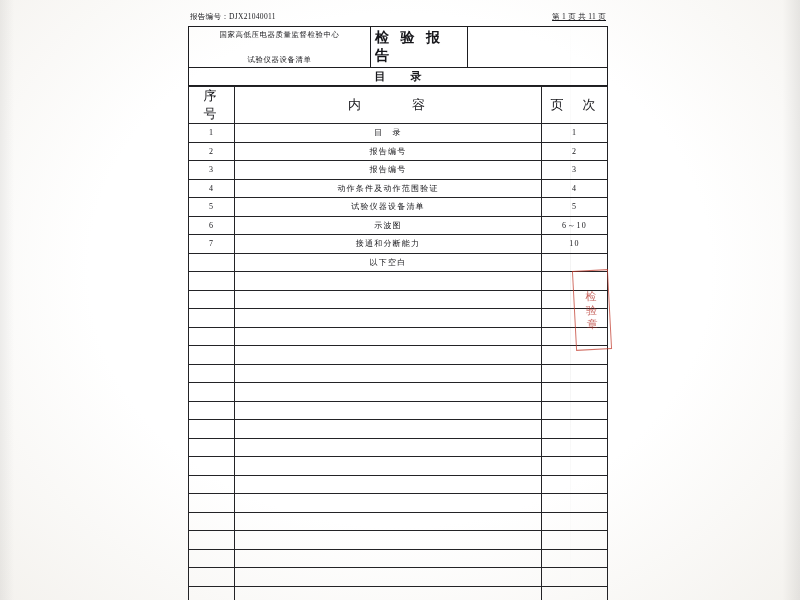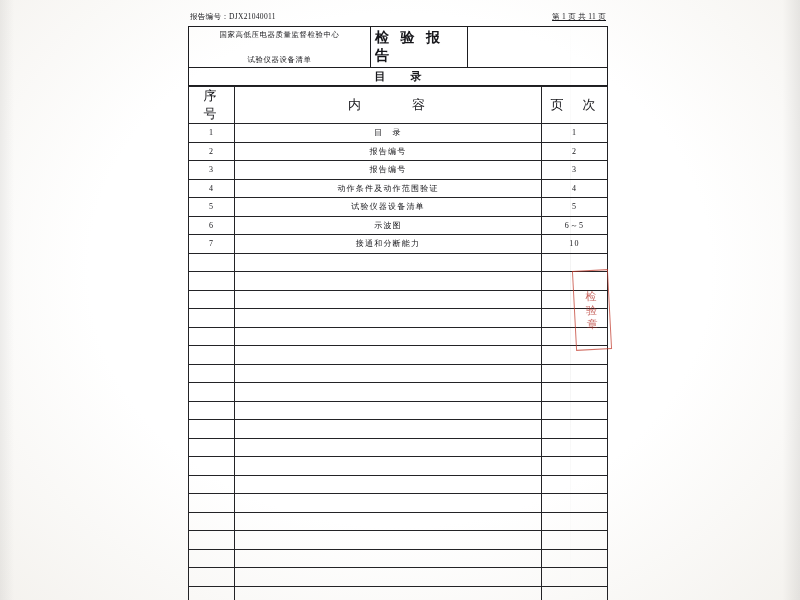--- a/index.html
+++ b/index.html
@@ -232,26 +232,31 @@
             <td class="num">4</td>
           </tr>
           <tr>
             <td class="num">5</td>
             <td>试验仪器设备清单</td>
             <td class="num">5</td>
           </tr>
           <tr>
             <td class="num">6</td>
             <td>示波图</td>
-            <td class="num">6～5</td>
+            <td class="num">6～10</td>
           </tr>
           <tr>
             <td class="num">7</td>
             <td>接通和分断能力</td>
             <td class="num">10</td>
+          </tr>
+          <tr>
+            <td class="num"></td>
+            <td>以下空白</td>
+            <td class="num"></td>
           </tr>
           <tr class="blank">
             <td>&nbsp;</td>
             <td>&nbsp;</td>
             <td>&nbsp;</td>
           </tr>
           <tr class="blank">
             <td>&nbsp;</td>
             <td>&nbsp;</td>
             <td>&nbsp;</td>

